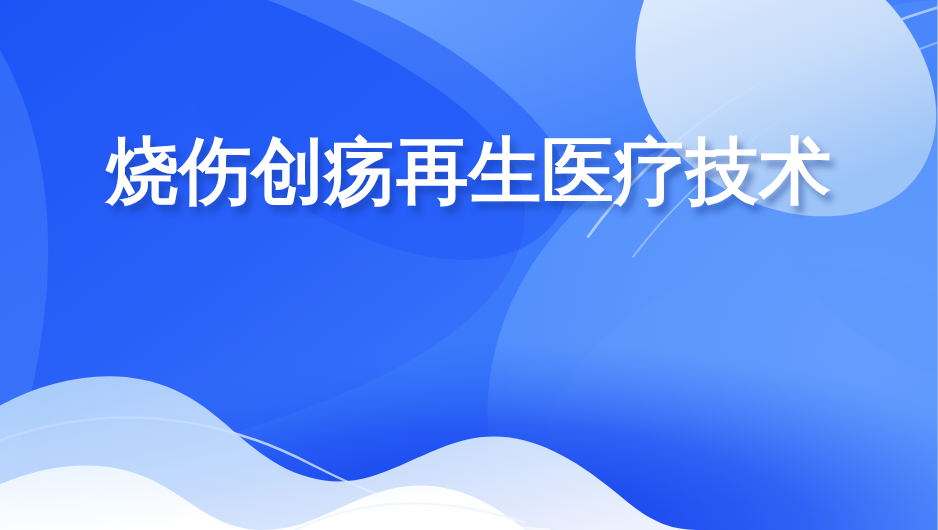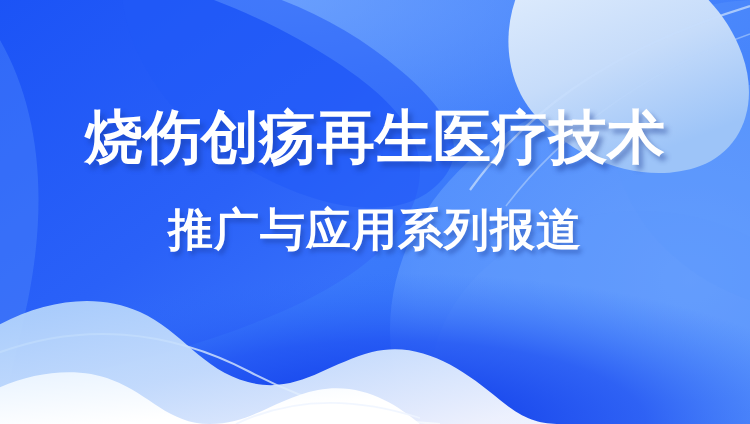--- a/index.html
+++ b/index.html
@@ -172,16 +172,15 @@
              C524,420 540,424 560,424 L-10,424 Z" fill="url(#gWave)" opacity="0.92"></path>
 
     <path d="M-10,392 C30,372 76,366 112,380 C150,394 168,424 210,424
              C252,424 276,398 318,390 C362,382 396,404 420,424 L-10,424 Z" fill="url(#gWave2)"></path>
 
     <path d="M236,424 C290,398 352,396 420,418" fill="none" stroke="#eef5ff" stroke-width="1.8" opacity="0.85"></path>
   </svg>
 
   <div id="text-layer">
     <div class="title-main">烧伤创疡再生医疗技术</div>
-    <div class="title-sub">推广与应用系列报道</div>
   </div>
 
 </div>
 
 </body></html>

